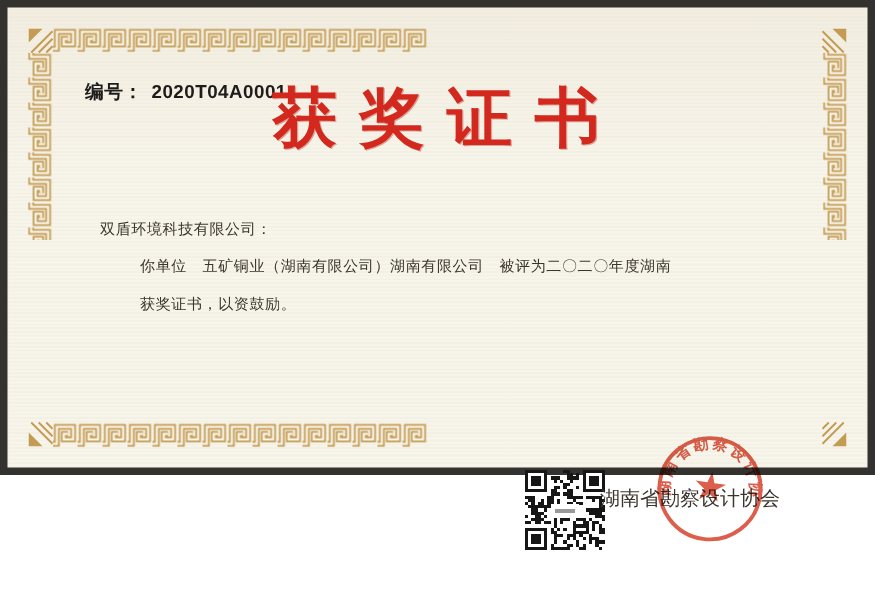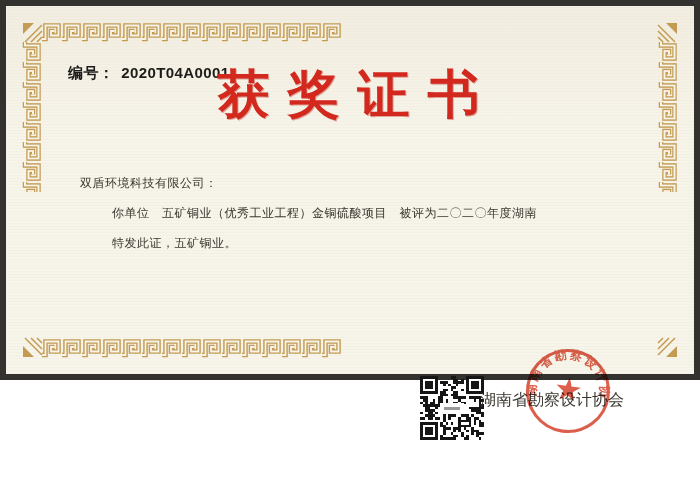--- a/index.html
+++ b/index.html
@@ -116,22 +116,22 @@
   </svg>
 
   <div class="number">
     <span>编号：</span><span class="num">2020T04A0001</span>
   </div>
 
   <div class="title">获奖证书</div>
 
   <div class="body-text">
     <div class="line">双盾环境科技有限公司：</div>
-    <div class="line indent">你单位　五矿铜业（优秀工业工程）金铜硫酸项目　被评为二〇二〇年度湖南</div>
-    <div class="line indent">特发此证，五矿铜业。</div>
+    <div class="line indent">你单位　五矿铜业（湖南有限公司）湖南有限公司　被评为二〇二〇年度湖南</div>
+    <div class="line indent">获奖证书，以资鼓励。</div>
   </div>
 
   <svg id="qr-svg" class="qr" viewBox="0 0 25 25" shape-rendering="crispEdges">
       <rect x="12" y="0" width="1" height="1" fill="#161616"></rect>
       <rect x="13" y="0" width="1" height="1" fill="#161616"></rect>
       <rect x="13" y="1" width="1" height="1" fill="#161616"></rect>
       <rect x="14" y="1" width="1" height="1" fill="#161616"></rect>
       <rect x="16" y="1" width="1" height="1" fill="#161616"></rect>
       <rect x="8" y="2" width="1" height="1" fill="#161616"></rect>
       <rect x="9" y="2" width="1" height="1" fill="#161616"></rect>

